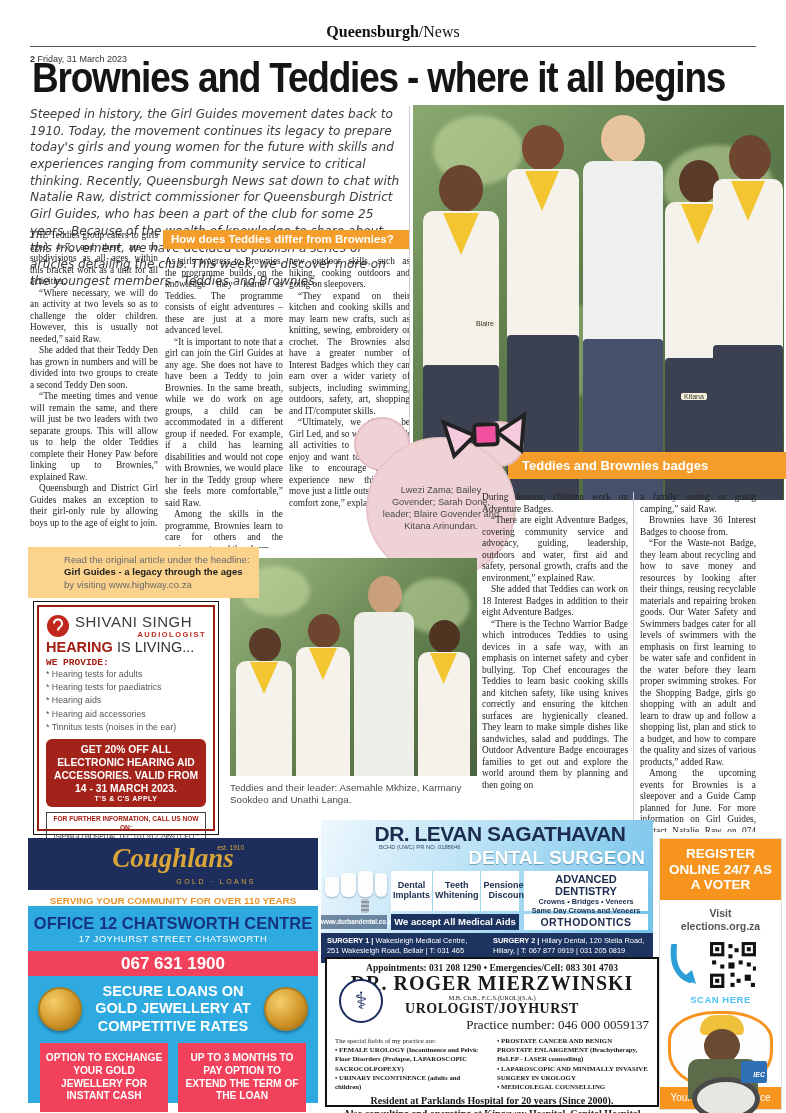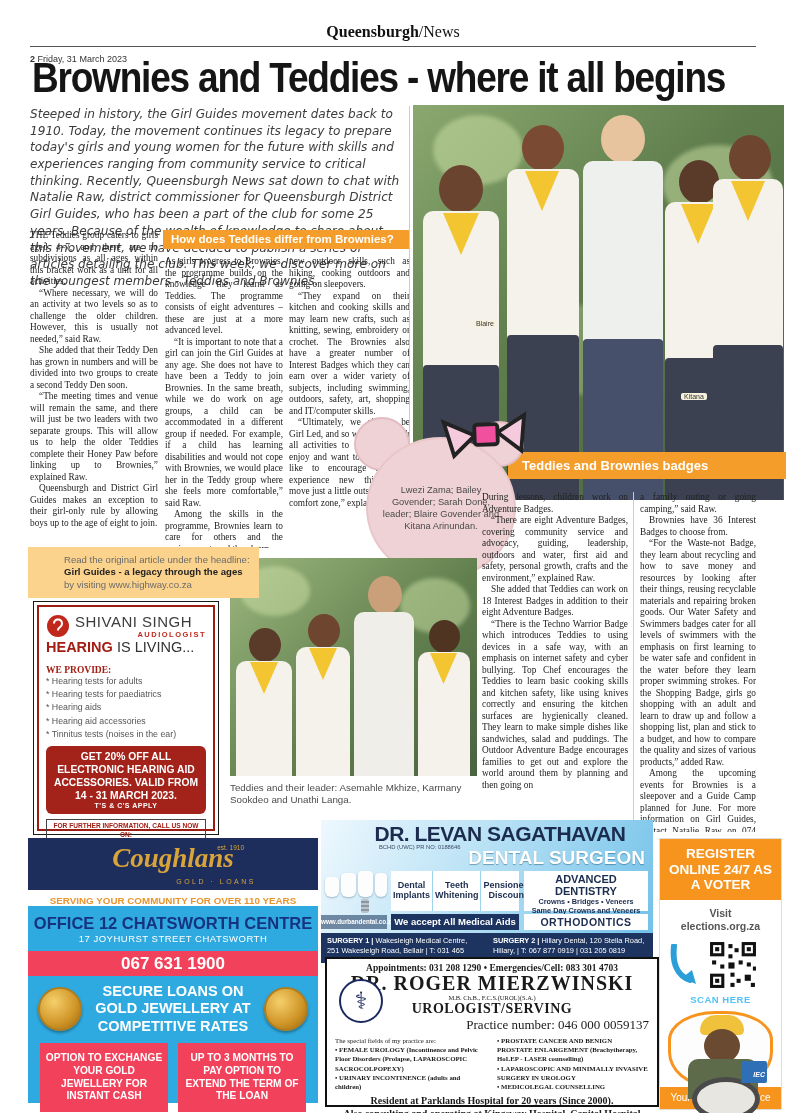--- a/index.html
+++ b/index.html
@@ -44,21 +44,21 @@
          line-height:1.3;color:#6b6b6b;}
   .promo .b{font-weight:bold;color:#222;}
   
   .hearing{border:1.5px solid #1a1a1a;background:#fff;}
   .hearing-in{position:absolute;inset:3px;border:2px solid #9b1c10;padding:6px 7px;}
   .hbrand{font-size:15px;color:#3c3c3c;letter-spacing:.5px;font-family:"Liberation Sans",sans-serif;}
   .haud{font-size:7.5px;font-weight:bold;color:#c0281c;letter-spacing:1.5px;text-align:right;
         font-family:"Liberation Sans",sans-serif;}
   .hhead{font-size:14.5px;font-family:"Liberation Sans",sans-serif;color:#333;}
   .hhead .red{color:#a31d12;font-weight:bold;}
-  .hprov{font-size:9.5px;font-weight:bold;color:#a31d12;font-family:Liberation Serif, serif;margin-top:10px;}
+  .hprov{font-size:9.5px;font-weight:bold;color:#a31d12;font-family:Liberation Mono, monospace;margin-top:2px;}
   .hitem{font-size:8.8px;color:#555;line-height:1.5;font-family:"Liberation Sans",sans-serif;}
   .hoffer{background:#a3221a;border-radius:6px;color:#fff;text-align:center;font-weight:bold;
           font-size:10.3px;line-height:1.25;padding:5px 4px 3px;font-family:"Liberation Sans",sans-serif;margin-top:5px;}
   .hterms{font-size:7px;letter-spacing:.5px;}
   .hinfo{border:1px solid #444;margin-top:5px;padding:2px;text-align:center;font-size:6.6px;line-height:1.35;
          color:#333;font-family:"Liberation Sans",sans-serif;}
   .hinfo .red{color:#a31d12;font-weight:bold;}
   
   .cg{background:#2eaae1;}
   .cg-head{background:#1d2d5c;height:52px;text-align:center;color:#d9a43a;position:relative;}
@@ -353,21 +353,21 @@
       <div class="cell"><span class="lbl">SURGERY 1 | </span><span>Wakesleigh Medical Centre, 251 Wakesleigh Road, Bellair | T: 031 465 4020</span></div>
       <div class="cell"><span class="lbl">SURGERY 2 | </span><span>Hillary Dental, 120 Stella Road, Hillary, | T: 067 877 0919 | 031 205 0819</span></div>
     </div>
   </div>
 
   <div class="abs uro" style="left:325px;top:957px;width:314px;height:138px;">
     <div class="caduceus">⚕</div>
     <div class="u-app">Appointments: 031 208 1290 • Emergencies/Cell: 083 301 4703</div>
     <div class="u-name">DR. ROGER MIERZWINSKI</div>
     <div class="u-qual">M.B. Ch.B., F.C.S.(UROL)(S.A.)</div>
-    <div class="u-title">UROLOGIST/SERVING</div>
+    <div class="u-title">UROLOGIST/JOYHURST</div>
     <div class="u-prac">Practice number: 046 000 0059137</div>
     <div class="u-cols">
       <div class="u-col">
         <div>The special fields of my practice are:</div>
         <div class="bold">• FEMALE UROLOGY (Incontinence and Pelvic Floor Disorders (Prolapse, LAPAROSCOPIC SACROCOLPOPEXY)</div>
         <div class="bold">• URINARY INCONTINENCE (adults and children)</div>
       </div>
       <div class="u-col">
         <div class="bold">• PROSTATE CANCER AND BENIGN PROSTATE ENLARGEMENT (Brachytherapy, HoLEP - LASER counselling)</div>
         <div class="bold">• LAPAROSCOPIC AND MINIMALLY INVASIVE SURGERY IN UROLOGY</div>

